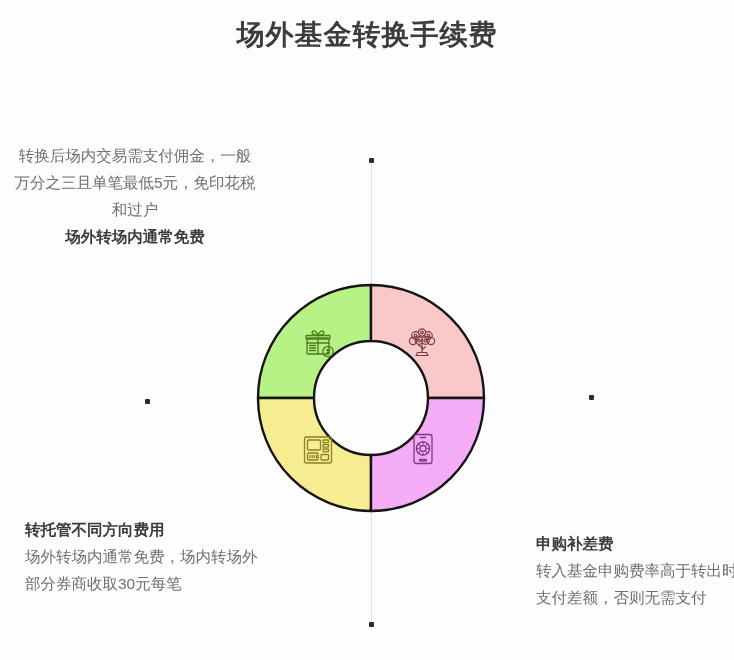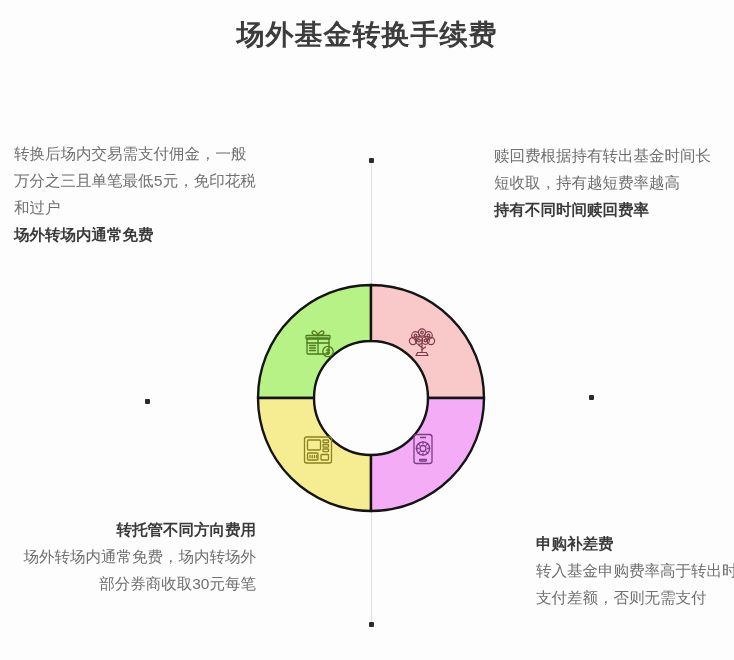--- a/index.html
+++ b/index.html
@@ -51,34 +51,33 @@
   .text-block .body {
     display: block;
     font-weight: normal;
     color: #6f6f6f;
   }
 
   .tb-topleft {
     left: 14px;
     top: 142px;
     width: 242px;
-    text-align: left;
-    font-family: Liberation Mono, monospace;
+    text-align: center;
   }
   .tb-topright {
     left: 494px;
     top: 142px;
     width: 230px;
     text-align: left;
   }
   .tb-bottomleft {
-    left: 14px;
+    left: 25px;
     top: 516px;
     width: 242px;
-    text-align: right;
+    text-align: left;
   }
   .tb-bottomright {
     left: 503px;
     top: 530px;
     width: 225px;
     text-align: left;
     margin-left: 33px;
   }
 
   
@@ -146,24 +145,20 @@
   <div class="dot dot-top" style="background: rgb(43, 43, 43);"></div>
   <div class="dot dot-bottom" style="background: rgb(43, 43, 43);"></div>
   <div class="dot dot-left" style="background: rgb(43, 43, 43);"></div>
   <div class="dot dot-right" style="background: rgb(43, 43, 43);"></div>
 
   <div class="text-block tb-topleft">
     <span class="body">转换后场内交易需支付佣金，一般万分之三且单笔最低5元，免印花税和过户</span>
     <span class="heading">场外转场内通常免费</span>
   </div>
 
-  <div class="text-block tb-topright">
-    <span class="body">赎回费根据持有转出基金时间长短收取，持有越短费率越高</span>
-    <span class="heading">持有不同时间赎回费率</span>
-  </div>
 
   <div class="text-block tb-bottomleft">
     <span class="heading">转托管不同方向费用</span>
     <span class="body">场外转场内通常免费，场内转场外部分券商收取30元每笔</span>
   </div>
 
   <div class="text-block tb-bottomright">
     <span class="heading">申购补差费</span>
     <span class="body">转入基金申购费率高于转出时需支付差额，否则无需支付</span>
   </div>

